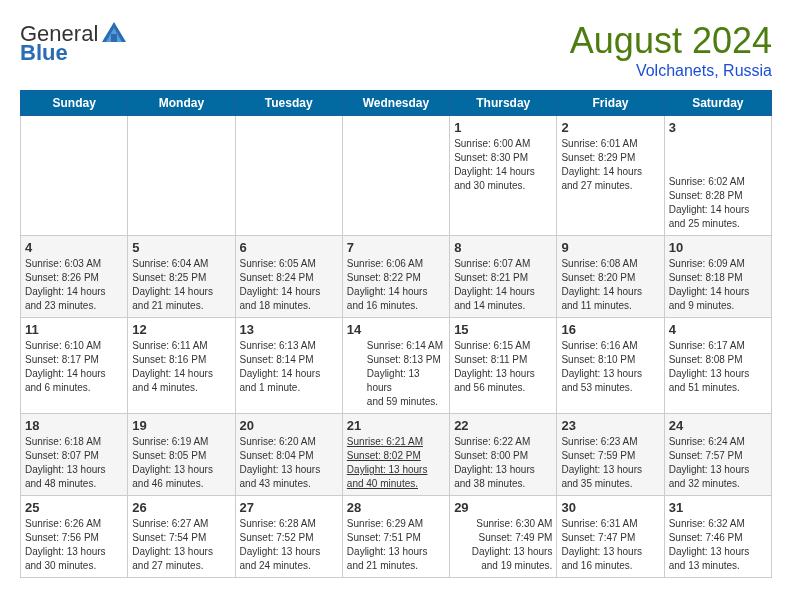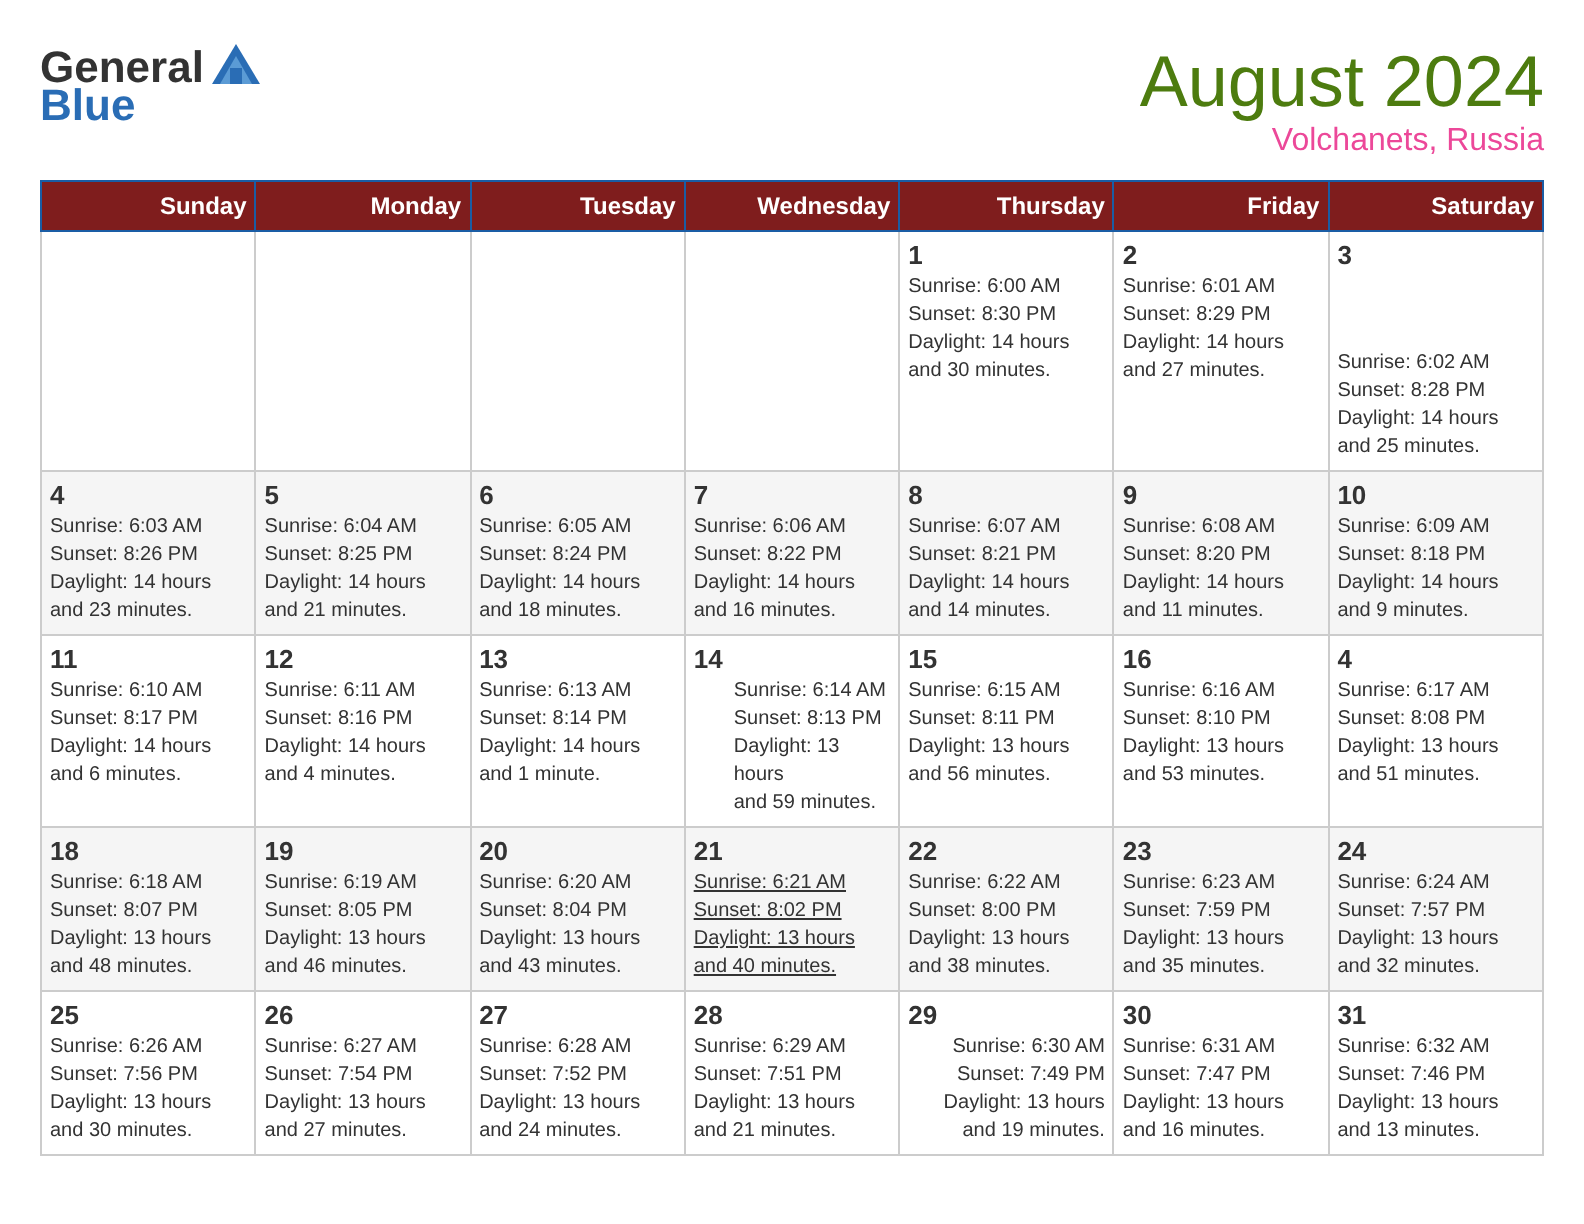--- a/index.html
+++ b/index.html
@@ -33,32 +33,32 @@
     .title-section {
       text-align: right;
     }
     .month-year {
       font-size: 36px;
       font-weight: normal;
       color: #4d7c0f;
     }
     .location {
       font-size: 16px;
-      color: #ec4899;
+      color: #1d4ed8;
     }
     .calendar {
       width: 100%;
       border-collapse: collapse;
       font-size: 11px;
     }
     .calendar thead th {
-      background: #7f1d1d;
+      background: #0369a1;
       color: #fff;
       padding: 5px 4px;
-      text-align: right;
+      text-align: center;
       font-size: 12px;
       font-weight: bold;
       border: 1px solid #1a5da5;
     }
     .calendar tbody td {
       border: 1px solid #ccc;
       vertical-align: top;
       padding: 4px 4px;
       width: 107px;
       min-height: 80px;
@@ -81,21 +81,21 @@
     .empty-cell {
       background: #fff !important;
     }
   </style>
 </head>
 <body>
 
 <div class="header">
   <div class="logo">
     <div class="logo-text">
-      <span style="font-size:22px;font-weight:bold;color:#333;">General</span>
+      <span style="font-size:22px;font-weight:normal;color:#333;">General</span>
       <svg class="logo-icon" viewBox="0 0 28 28">
         <polygon points="14,2 26,22 2,22" fill="#2a6db5"></polygon>
         <polygon points="14,8 22,22 6,22" fill="#5b9bd5"></polygon>
         <rect x="11" y="14" width="6" height="8" fill="#2a6db5"></rect>
       </svg>
     </div>
     <span style="font-size:22px;font-weight:bold;color:#2a6db5;margin-top:-8px;">Blue</span>
   </div>
   <div class="title-section">
     <div class="month-year">August 2024</div>

